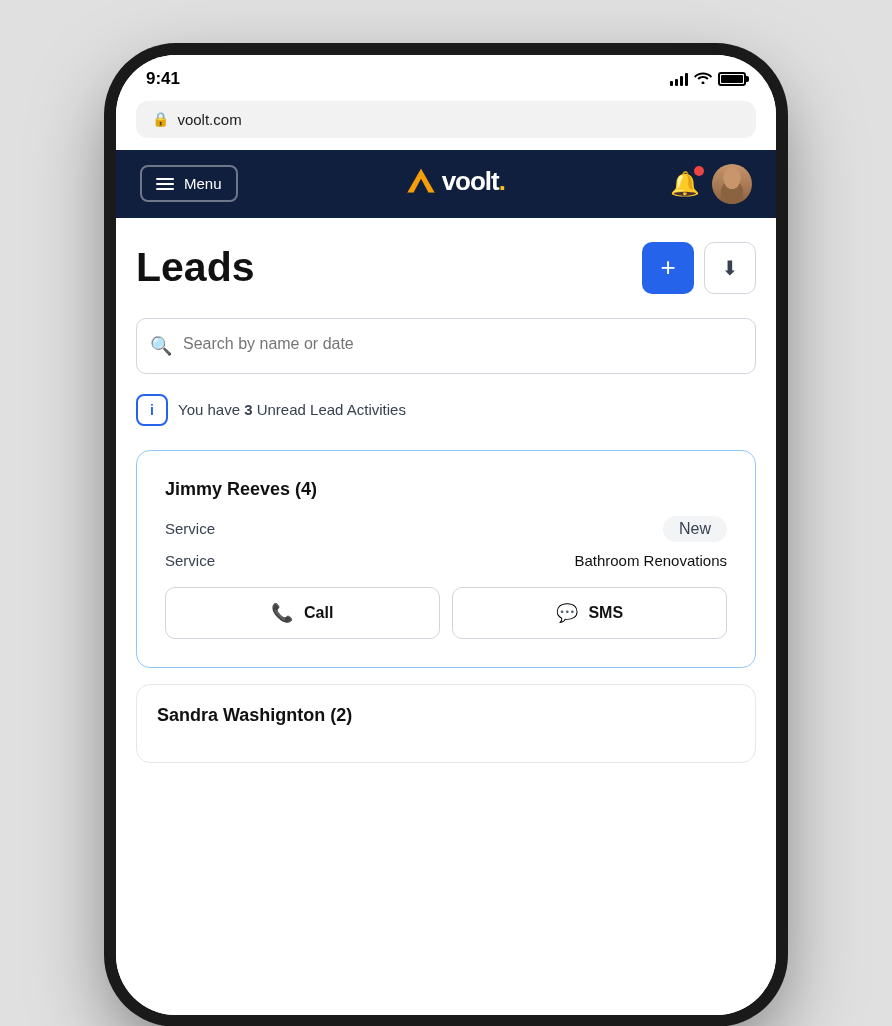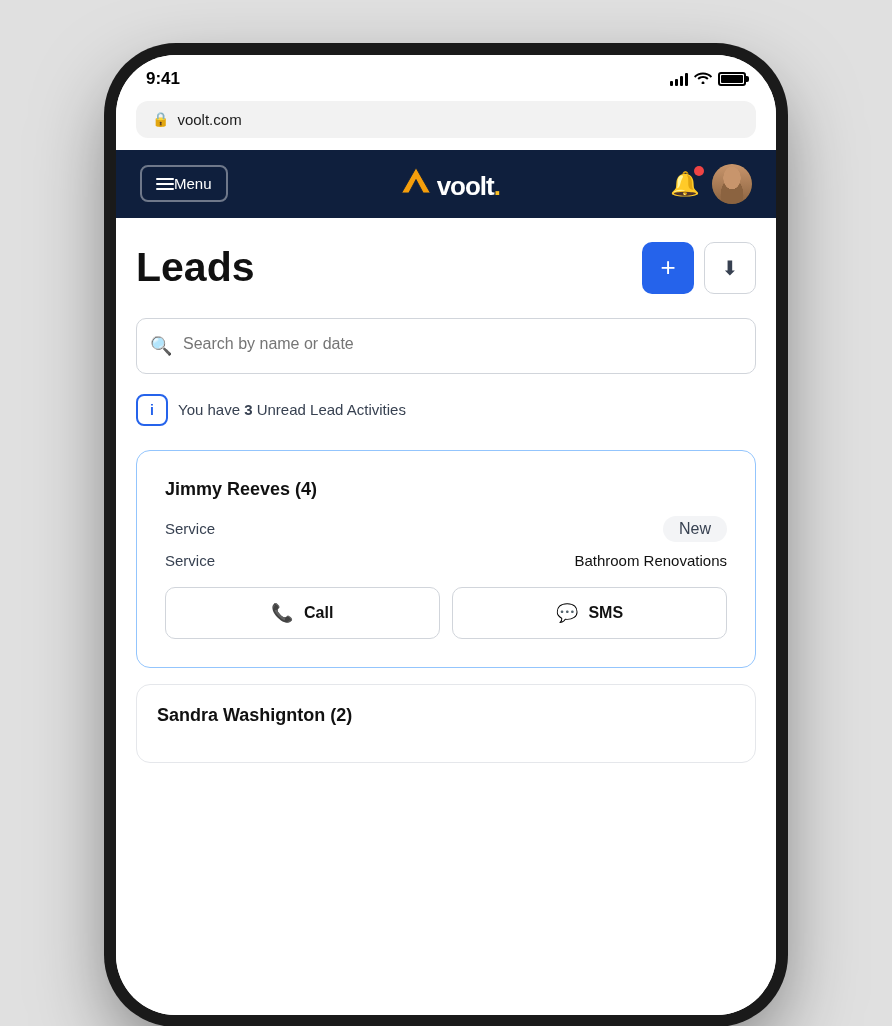--- a/index.html
+++ b/index.html
@@ -142,20 +142,21 @@
       padding: 14px 24px;
       display: flex;
       justify-content: space-between;
       align-items: center;
       flex-shrink: 0;
     }
 
     .menu-button {
       display: flex;
       align-items: center;
+      gap: 10px;
       background: none;
       border: 2px solid rgba(255,255,255,0.4);
       border-radius: 8px;
       padding: 8px 14px;
       color: #fff;
       cursor: pointer;
     }
 
     .hamburger-icon {
       display: flex;
@@ -172,21 +173,21 @@
     }
 
     .menu-label {
       font-size: 15px;
       font-weight: 500;
       color: #fff;
     }
 
     .voolt-logo {
       display: flex;
-      align-items: flex-end;
+      align-items: flex-start;
       gap: 3px;
     }
 
     .voolt-logo-svg {
       width: 36px;
       height: 36px;
     }
 
     .nav-right {
       display: flex;

